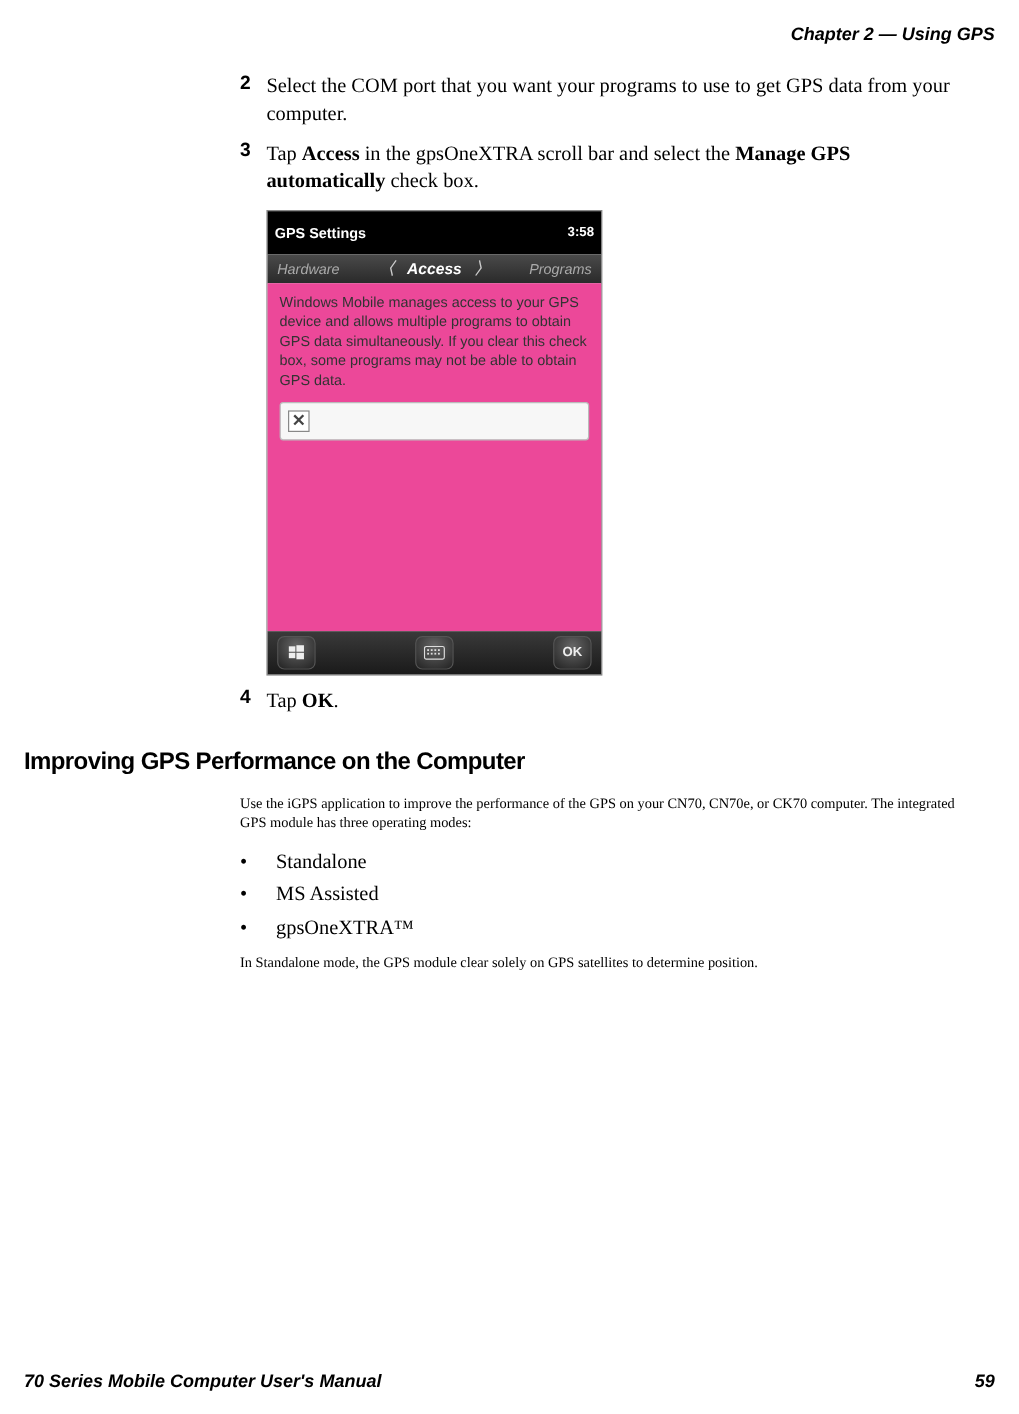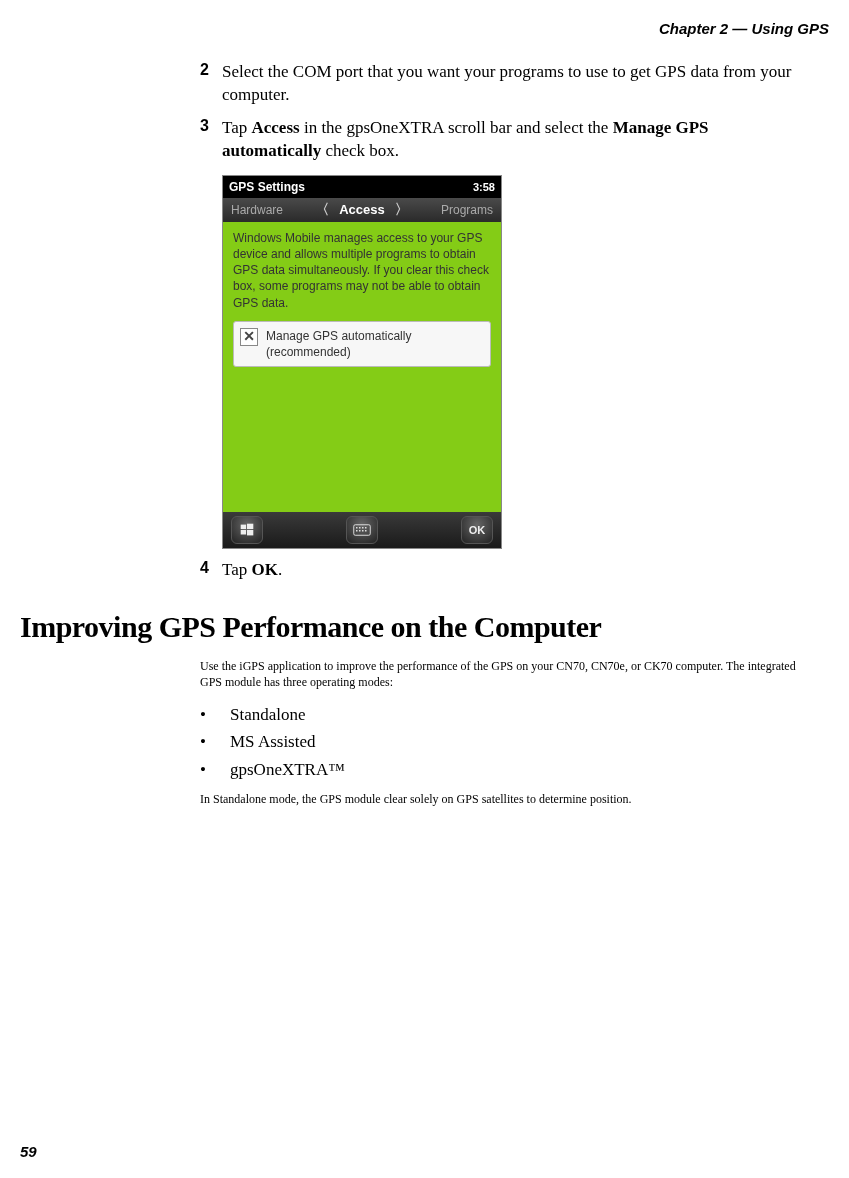--- a/index.html
+++ b/index.html
@@ -44,49 +44,50 @@
   .screenshot {
     width: 280px;
     margin: 12px 0 10px 22px;
     border: 1px solid #888;
     background: #fff;
     font-family: Tahoma, Arial, sans-serif;
   }
   .titlebar {
     background: #000;
     color: #fff;
-    height: 22px;
+    height: 36px;
     display: flex;
     align-items: center;
     justify-content: space-between;
     padding: 0 6px;
     font-size: 12px;
     font-weight: bold;
   }
   .status-icons { display: flex; align-items: center; gap: 6px; font-size: 11px; }
   .tabbar {
     background: linear-gradient(#4a4a4a, #2a2a2a);
     color: #ddd;
     height: 16px;
     display: flex;
     align-items: center;
     justify-content: space-between;
     padding: 12px 8px;
     font-size: 13px;
+    font-style: italic;
   }
   .tab-side { color: #aaa; font-size: 12px; }
   .tab-center { color: #fff; font-weight: bold; display: flex; align-items: center; gap: 10px; }
   .chev { font-size: 14px; color: #ccc; }
   .body-area {
     padding: 8px 10px;
     font-size: 12px;
     color: #333;
     line-height: 1.35;
     height: 290px;
-    background: #84cc16;
+    background: #ec4899;
   }
   .body-desc { margin-bottom: 10px; }
   .checkbox-row {
     display: flex;
     align-items: flex-start;
     gap: 8px;
     border: 1px solid #bbb;
     border-radius: 3px;
     padding: 6px;
     background: #f7f7f7;
@@ -121,23 +122,23 @@
     color: #eee;
     display: flex;
     align-items: center;
     justify-content: center;
     font-size: 12px;
     font-weight: bold;
   }
   .softbtn svg { width: 18px; height: 18px; }
   .ok-text { font-size: 11px; }
   h2.section {
-    font-family: Liberation Serif, serif;
+    font-family: Liberation Sans, sans-serif;
     font-weight: 800;
-    font-size: 30px;
+    font-size: 20px;
     margin: 28px 0 14px 0;
     letter-spacing: -0.5px;
   }
   .para {
     margin-left: 180px;
     margin-right: -20px;
     font-size: 12px;
     line-height: 1.4;
     margin-bottom: 10px;
   }
@@ -224,21 +225,20 @@
         <span class="chev">〈</span>
         <span>Access</span>
         <span class="chev">〉</span>
       </span>
       <span class="tab-side">Programs</span>
     </div>
     <div class="body-area">
       <div class="body-desc">Windows Mobile manages access to your GPS device and allows multiple programs to obtain GPS data simultaneously. If you clear this check box, some programs may not be able to obtain GPS data.</div>
       <div class="checkbox-row">
         <div class="checkbox">✕</div>
-        <div>Manage GPS automatically (recommended)</div>
       </div>
     </div>
     <div class="softbar">
       <div class="softbtn">
         <svg viewBox="0 0 20 20">
             <g fill="#eee">
               <rect x="3" y="4" width="6" height="5"></rect>
               <rect x="10" y="3" width="7" height="6"></rect>
               <rect x="3" y="10" width="6" height="5"></rect>
               <rect x="10" y="10" width="7" height="6"></rect>
@@ -290,14 +290,15 @@
   </div>
   <div class="bullet-row">
     <span class="bullet-dot">•</span>
     <span>gpsOneXTRA™</span>
   </div>
 </div>
 
 <div class="para" style="margin-top:8px">In Standalone mode, the GPS module clear solely on GPS satellites to determine position.</div>
 
 <div class="footer">
+  <span>70 Series Mobile Computer User's Manual</span>
   <span>59</span>
 </div>
 
 </body></html>

